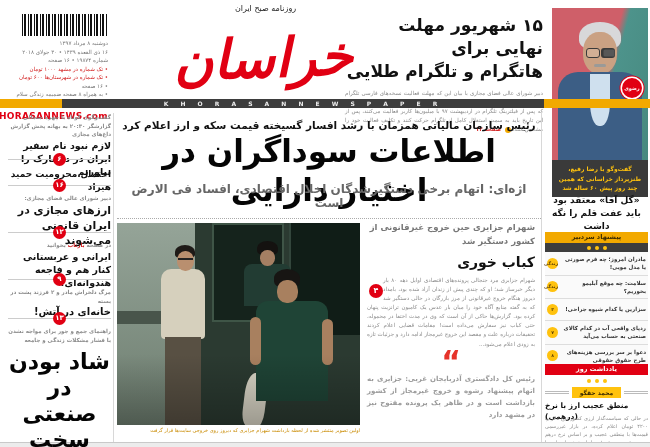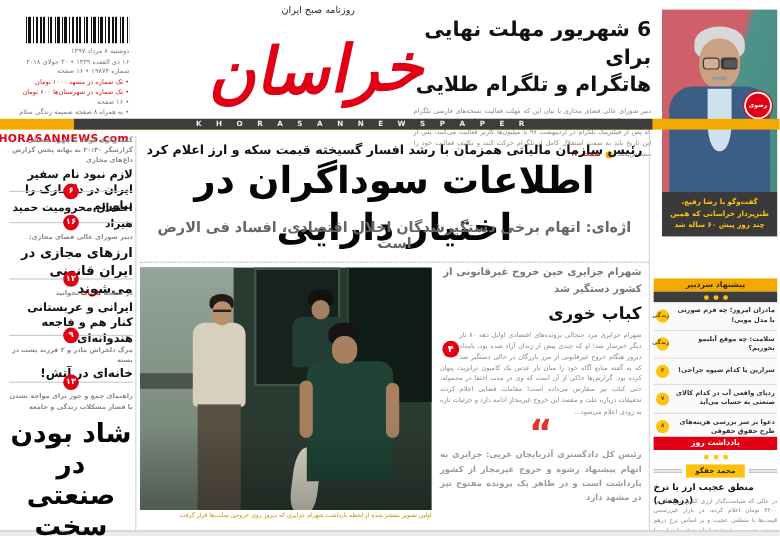--- a/index.html
+++ b/index.html
@@ -131,37 +131,38 @@
     <div class="info-line">• چاپ همزمان در مشهد و تهران</div>
     <div class="website">KHORASANNEWS.com</div>
   </div>
 
   <div class="abs logo-wrap">
     <div class="tagline">روزنامه صبح ایران</div>
     <div class="logo">خراسان</div>
   </div>
 
   <div class="abs lead">
-    <h1><span>6 شهریور مهلت نهایی برای</span><br><span>هاتگرام و تلگرام طلایی</span></h1>
+    <h1><span>۱۵ شهریور مهلت نهایی برای</span><br><span>هاتگرام و تلگرام طلایی</span></h1>
     <div class="body"><span>دبیر شورای عالی فضای مجازی با بیان این که مهلت فعالیت نسخه‌های فارسی تلگرام از جمله هاتگرام و تلگرام طلایی تا ۱۵ شهریور تمدید شده است گفت: این دو پیام‌رسان که پس از فیلترینگ تلگرام در اردیبهشت ۹۷ با میلیون‌ها کاربر فعالیت می‌کنند، پس از این تاریخ باید به سمت استقلال کامل از تلگرام حرکت کنند و تکلیف فعالیت خود را مشخص کنند.</span>
       <span class="dot-y"></span>
       <span class="pageref">صفحه ۱۲</span>
     </div>
   </div>
 
   <div class="abs sidebar">
     <div class="portrait">
       <div class="p-hair"></div>
       <div class="p-face"></div>
       <div class="p-glass"></div>
       <div class="p-must"></div>
       <div class="p-suit"></div>
       <div class="p-shirt"></div>
     </div>
     <div class="photo-kicker">گفت‌وگو با رضا رفیع، طنزپرداز خراسانی که همین چند روز پیش ۶۰ ساله شد</div>
+    <div class="photo-head">«گل آقا» معتقد بود باید عفت قلم را نگه داشت</div>
 
     <div class="picks-bar">پیشنهاد سردبیر</div>
     <div class="picks-dots dots">
         <i></i>
         <i></i>
         <i></i>
       </div>
     <div class="picks-list">
       <div class="pick">
         <div class="txt">مادران امروز؛ چه فرم صورتی یا مدل مویی!</div>

